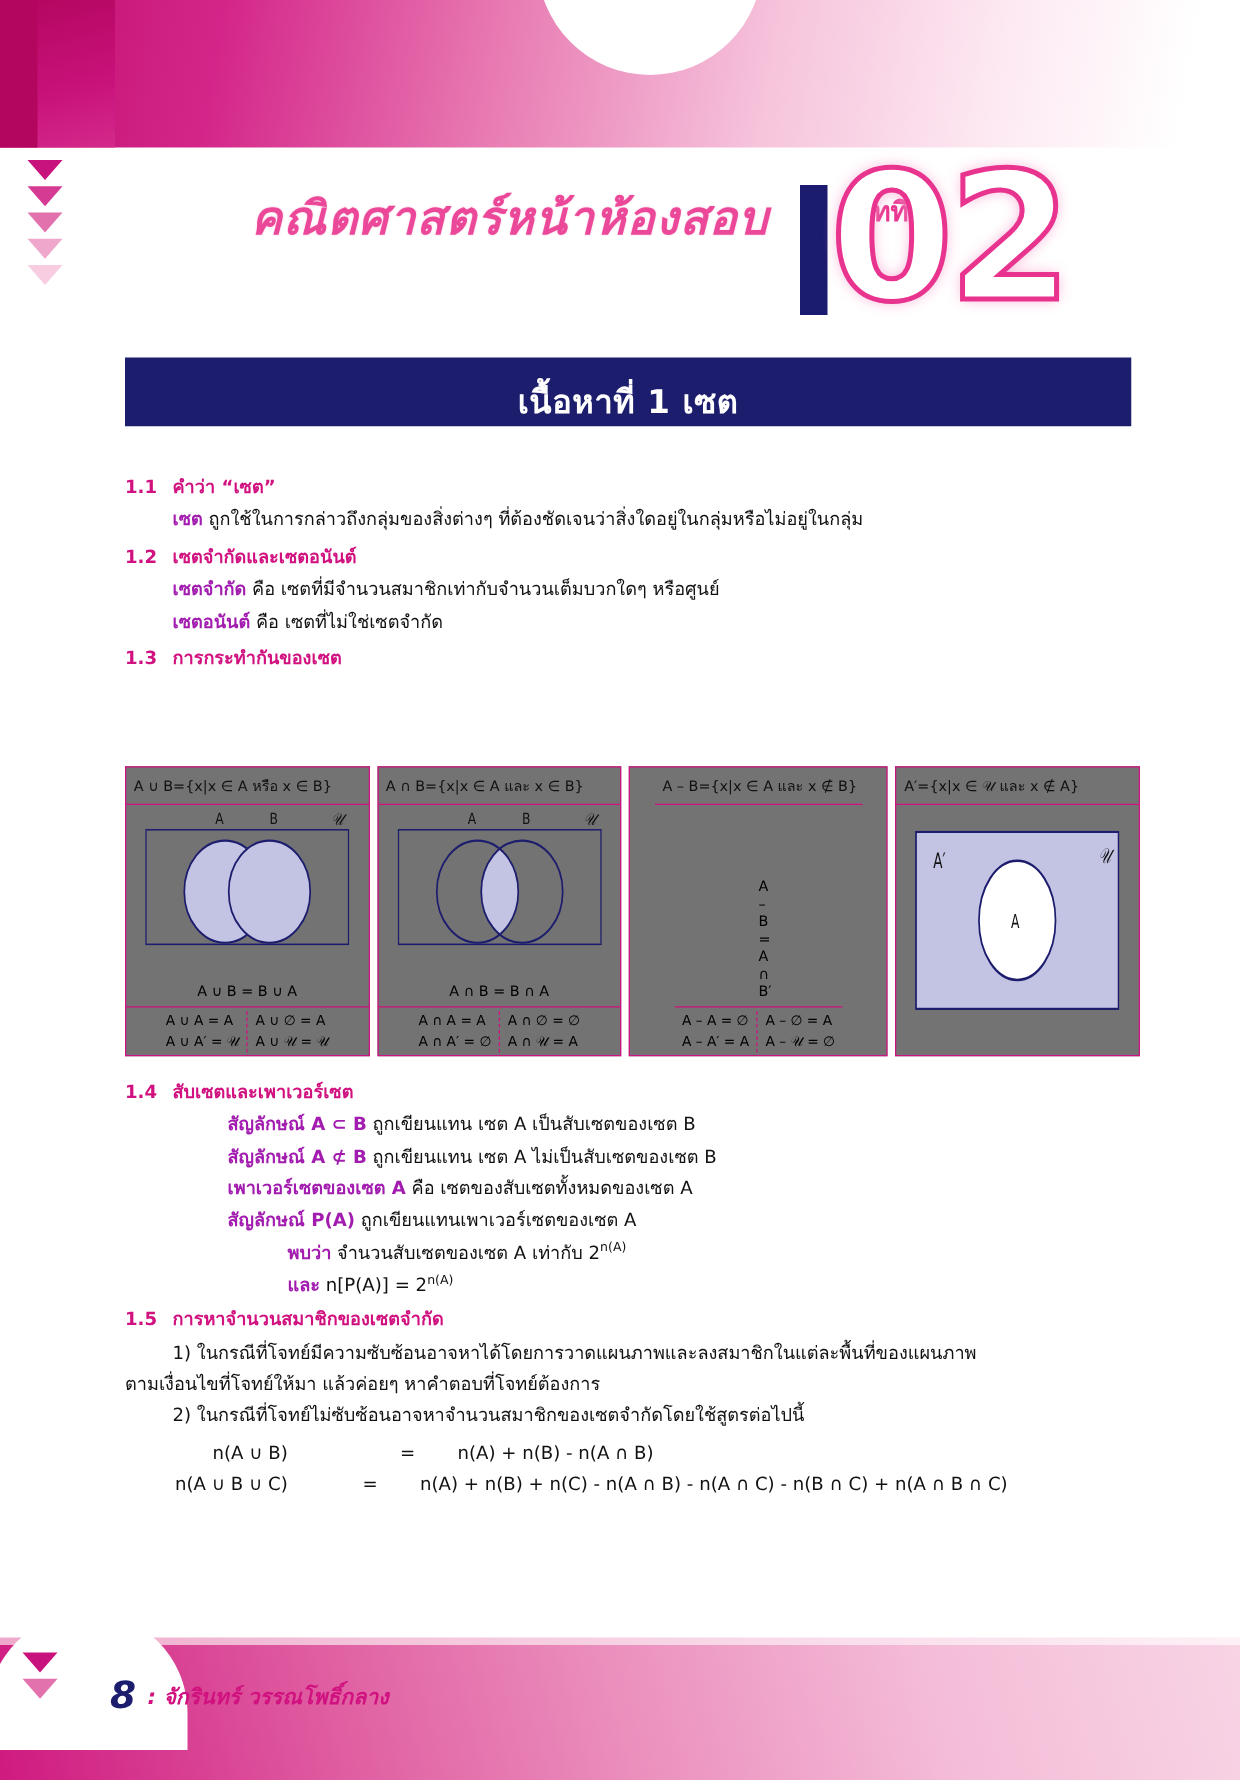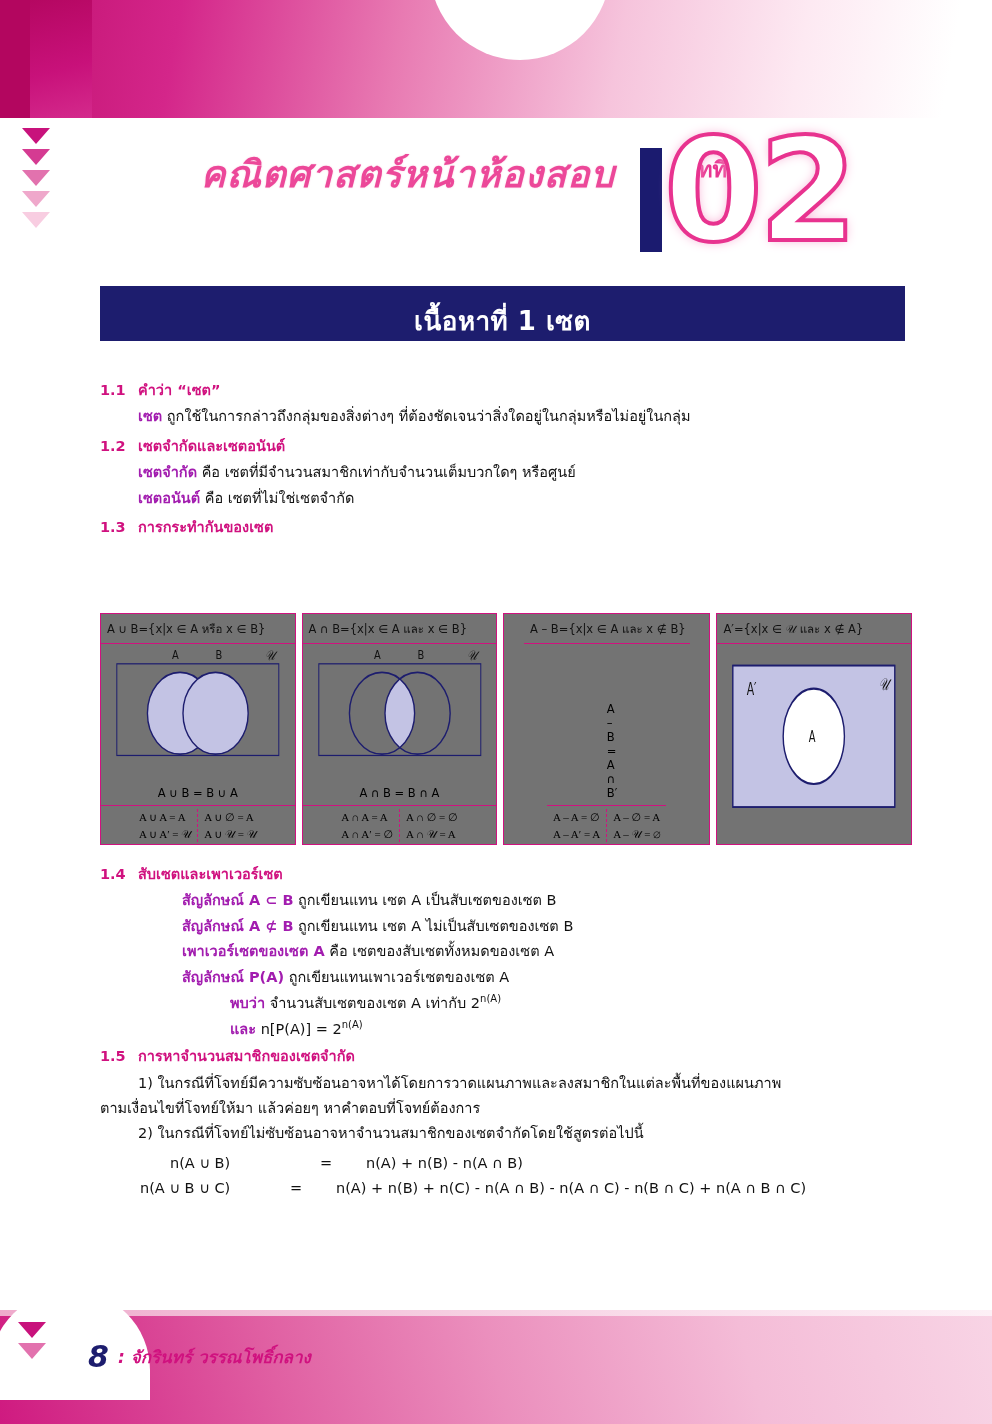--- a/index.html
+++ b/index.html
@@ -106,21 +106,21 @@
     border-bottom:1.4px solid #d0117f;
     font-size:11.5px; padding:5px 4px 4px 6px; color:#111;
     height:30px; display:flex; align-items:center;
   }
   .venn-fig { flex:1; position:relative; }
   .venn-foot {
     border-top:1.4px solid #d0117f;
     font-size:11px; padding:3px 0 2px 0;
     display:flex; justify-content:center; align-items:center;
   }
-  .foot-inner { display:flex; gap:0;font-family:Liberation Serif, serif; }
+  .foot-inner { display:flex; gap:0; }
   .foot-col { padding:0 6px; }
   .foot-sep { border-left:1.4px dashed #d0117f; }
   .foot-line { white-space:nowrap; line-height:1.5; }
   .fig-caption {
     position:absolute; left:0; bottom:5px; width:100%;
     text-align:center; font-size:11.5px;
   }
   .svgwrap { position:absolute; left:0; top:0; width:100%; height:100%; }
 
   

